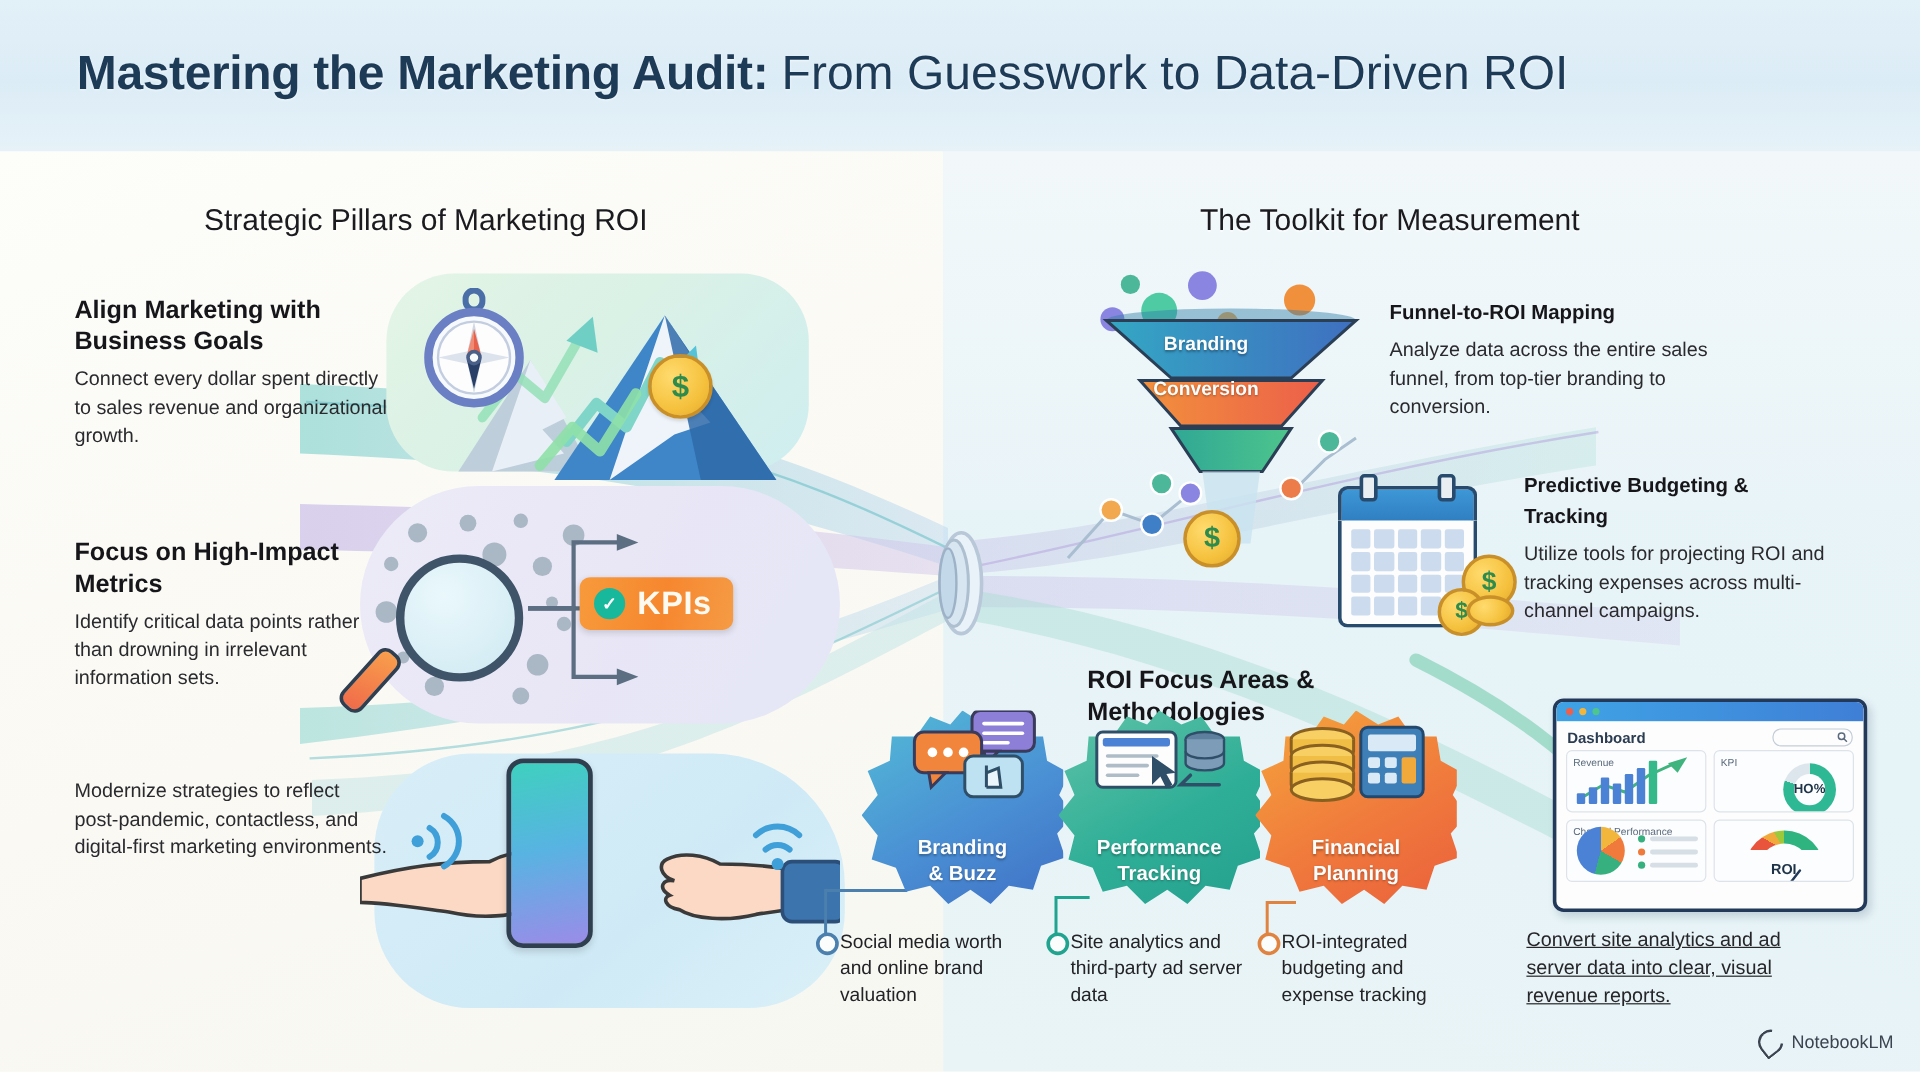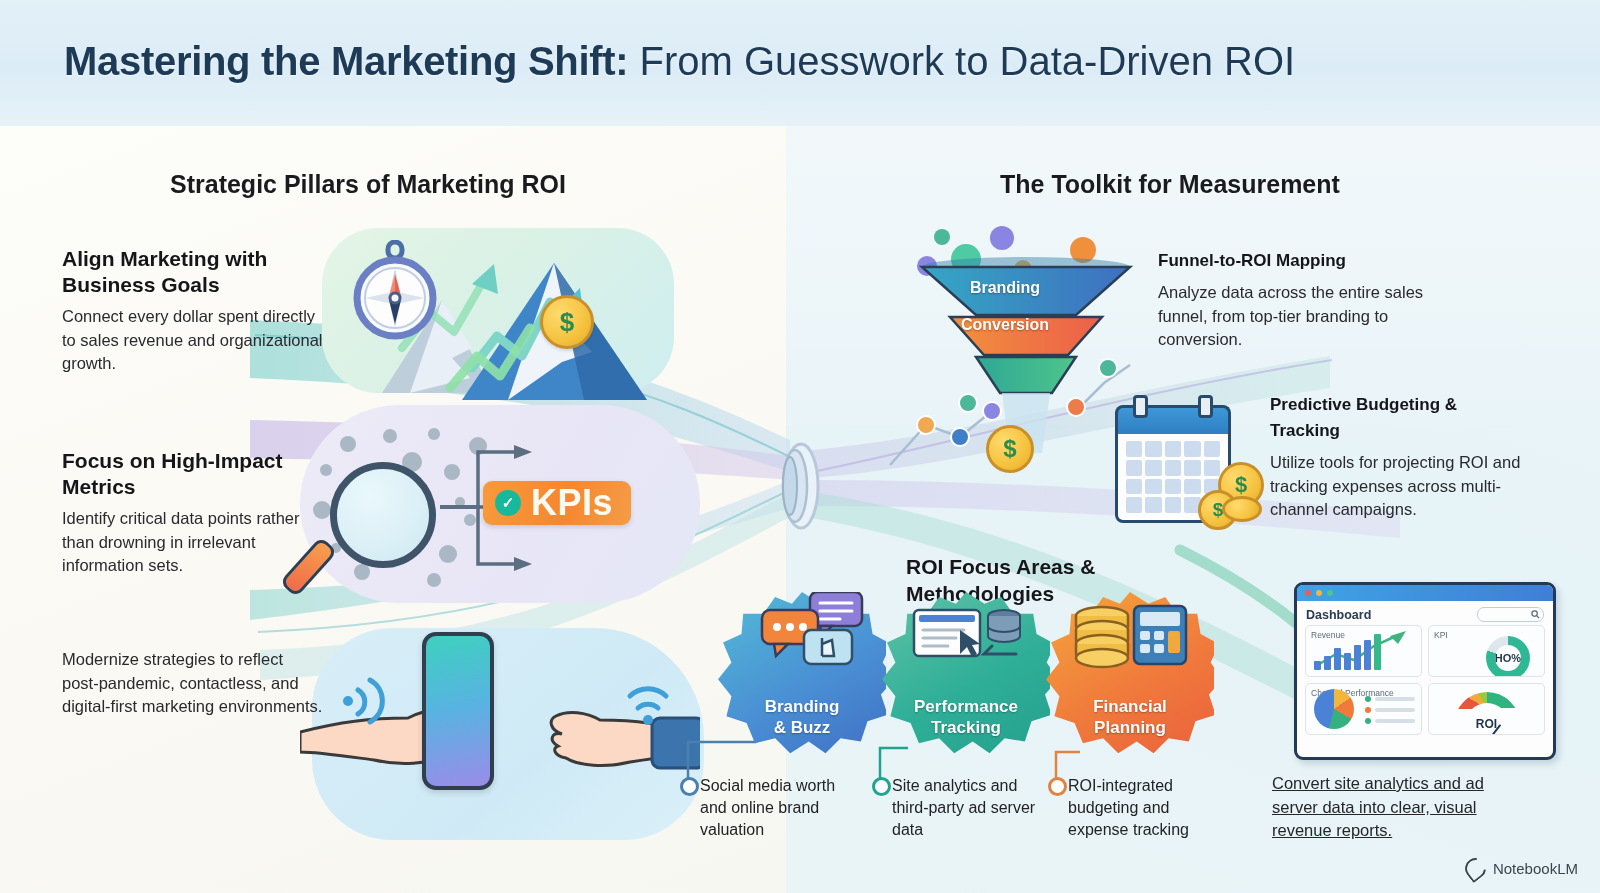--- a/index.html
+++ b/index.html
@@ -22,21 +22,21 @@
   
   .header{position:absolute;left:0;top:0;width:1600px;height:126px;
     background:linear-gradient(180deg,#e2f0f8 0%,#dcecf6 55%,#e6f2f8 100%);}
   .header-title{position:absolute;left:64px;top:32px;width:1500px;
     font-size:40px;line-height:58px;color:#1d3b56;white-space:nowrap;
     text-shadow:0 1px 2px rgba(255,255,255,.7);}
   .header-title .hl{font-weight:bold;letter-spacing:-0.3px;}
   .header-title .rest{font-weight:normal;}
 
   
-  .sec-title{position:absolute;font-size:25px;font-weight:bold;color:#1b1b1f;
+  .sec-title{position:absolute;font-size:25px;font-weight:normal;color:#1b1b1f;
     text-shadow:0 1px 1px rgba(255,255,255,.6);}
   #sec-left{left:170px;top:170px;}
   #sec-right{left:1000px;top:170px;text-align:right;}
 
   
   .blk{position:absolute;width:262px;}
   .blk h3{margin:0 0 7px 0;font-size:21px;line-height:26px;font-weight:bold;color:#16161a;}
   .blk p{margin:0;font-size:16.5px;line-height:23.5px;color:#2a2a2e;}
   #blk-align{left:62px;top:246px;}
   #blk-focus{left:62px;top:448px;}
@@ -73,21 +73,21 @@
     border:3px solid #c9902a;display:flex;align-items:center;justify-content:center;
     color:#2e8b4e;font-weight:bold;font-size:26px;box-shadow:0 2px 3px rgba(0,0,0,.12);}
 
   
   .kpi-badge{position:absolute;left:483px;top:481px;height:44px;padding:0 18px 0 12px;
     border-radius:9px;display:flex;align-items:center;gap:10px;
     background:linear-gradient(100deg,#f79a3c 0%,#f6872f 55%,#f59b45 100%);
     box-shadow:0 2px 5px rgba(0,0,0,.14);}
   .kpi-check{width:26px;height:26px;border-radius:50%;background:#18b89c;
     display:flex;align-items:center;justify-content:center;color:#fff;font-size:15px;font-weight:bold;}
-  .kpi-label{color:#fdfaf2;font-size:36px;font-weight:bold;letter-spacing:.5px;}
+  .kpi-label{color:#fdfaf2;font-size:27px;font-weight:bold;letter-spacing:.5px;}
 
   
   .mag{position:absolute;left:330px;top:462px;width:92px;height:92px;border-radius:50%;
     border:7px solid #3f5468;background:radial-gradient(circle at 36% 30%,#eaf8fc 0%,#cfe9f2 100%);}
   .mag-handle{position:absolute;left:297px;top:536px;width:17px;height:56px;border-radius:9px;
     background:linear-gradient(160deg,#f8a04c 0%,#f06a4a 100%);border:3px solid #2f3f50;
     transform:rotate(42deg);}
 
   
   .phone{position:absolute;left:422px;top:632px;width:64px;height:150px;border-radius:14px;
@@ -191,21 +191,21 @@
 <body>
 
 <div class="canvas">
 
   <div class="bg-left"></div>
   <div class="bg-right"></div>
   <div class="bg-right-top"></div>
 
   <div class="header">
     <div class="header-title">
-      <span class="hl">Mastering the Marketing Shift:</span><span class="rest"> From Guesswork to Data-Driven ROI</span>
+      <span class="hl">Mastering the Marketing Audit:</span><span class="rest"> From Guesswork to Data-Driven ROI</span>
     </div>
   </div>
 
   <div class="sec-title" id="sec-left">Strategic Pillars of Marketing ROI</div>
   <div class="sec-title" id="sec-right">The Toolkit for Measurement</div>
 
   <svg id="stream" width="1600" height="773">
     <defs>
       <linearGradient id="gT" x1="0" y1="0" x2="1" y2="0">
         <stop offset="0%" stop-color="#9fdcd6" stop-opacity=".85"></stop>

